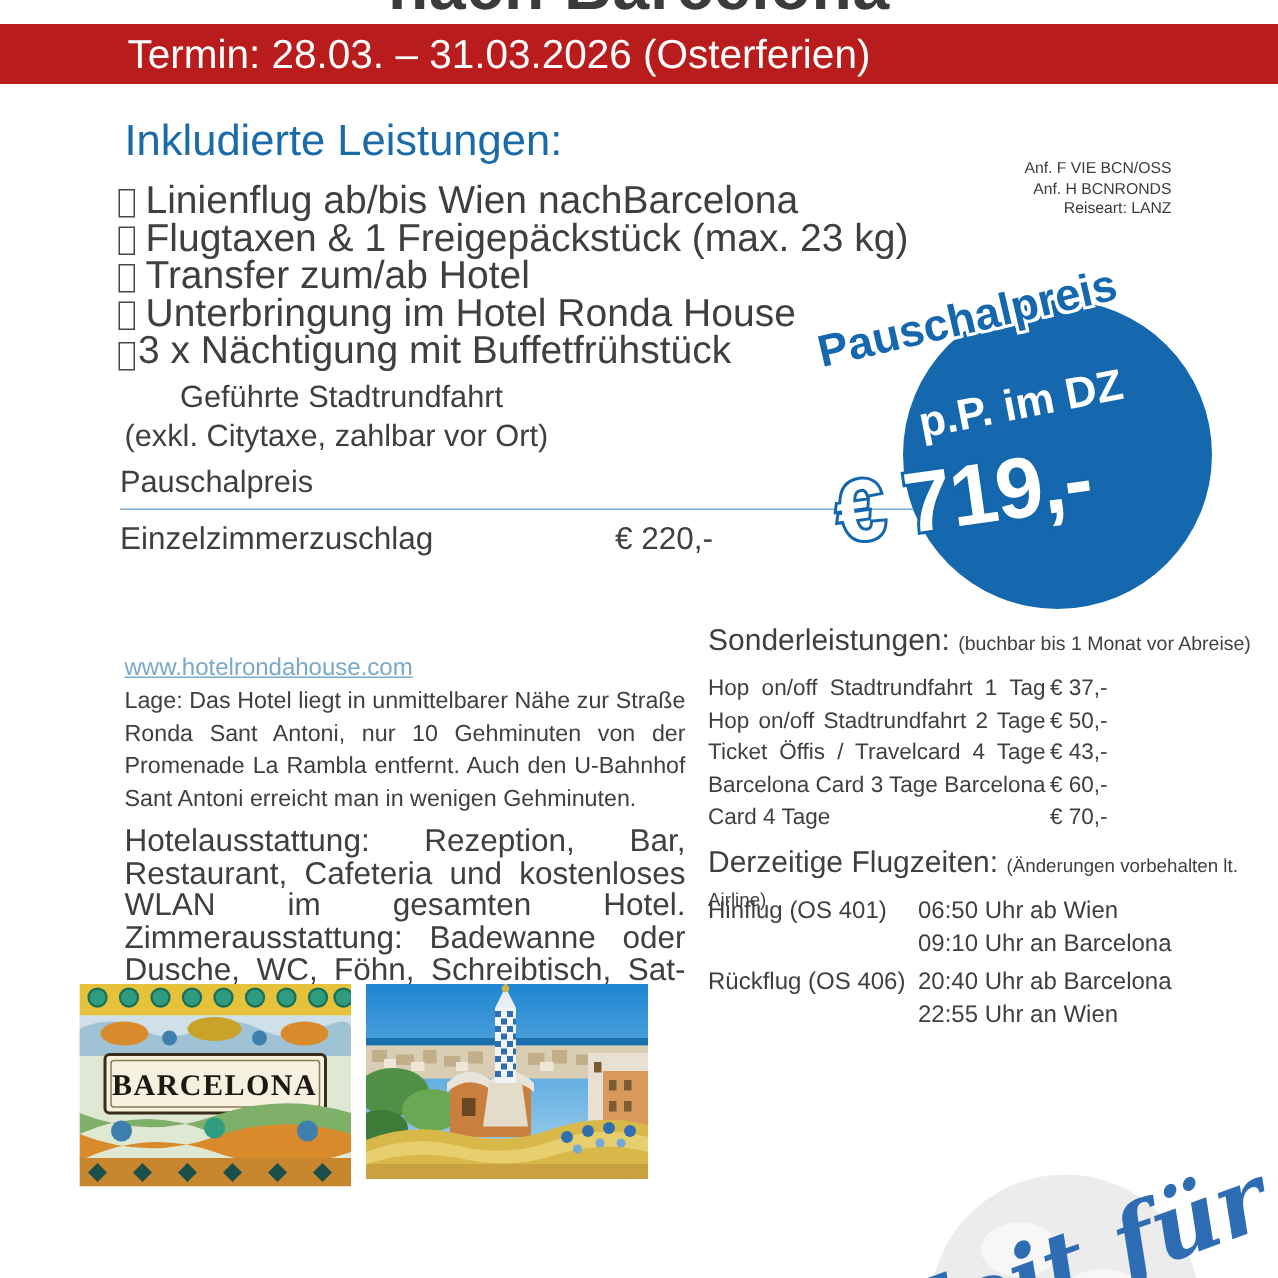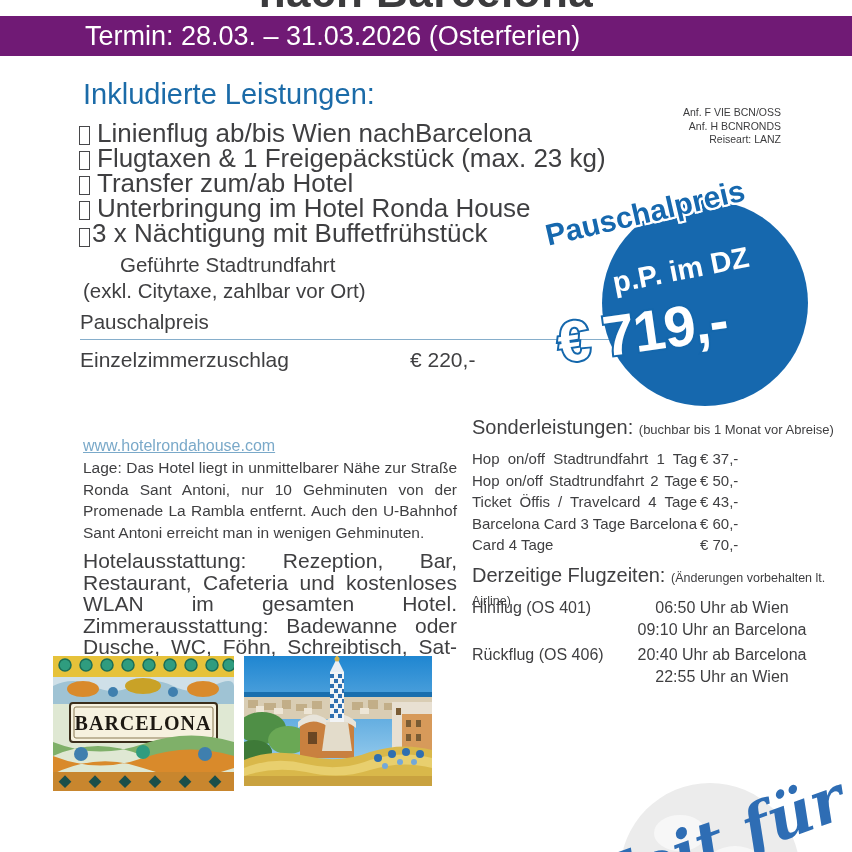--- a/index.html
+++ b/index.html
@@ -3,21 +3,21 @@
 <meta charset="utf-8">
 <style>
   html,body{margin:0;padding:0;background:#ffffff;}
   .page{position:relative;width:852px;height:852px;overflow:hidden;background:#fff;
         font-family:"Liberation Sans","DejaVu Sans",sans-serif;color:#3f3f41;}
   .abs{position:absolute;}
 
   
   .doc-title{left:0;top:-31px;width:852px;text-align:center;font-size:44px;font-weight:700;
              color:#3b3b3d;letter-spacing:0.5px;line-height:46px;}
-  .banner{left:0;top:16px;width:852px;height:40px;background:#701a75;}
+  .banner{left:0;top:16px;width:852px;height:40px;background:#b91c1c;}
   .banner-text{position:absolute;left:85px;top:0;line-height:40px;font-size:27px;color:#ffffff;}
 
   
   .section-heading{left:83px;top:78px;font-size:29px;color:#1B6BA8;}
   .codes{right:71px;top:106px;text-align:right;font-size:10.5px;line-height:13.5px;color:#3c3c3e;}
   .incl-list{left:79px;top:121px;font-size:26px;line-height:25px;color:#3f3f41;}
   .tofu{display:inline-block;width:11px;height:19px;border:1.6px solid #47474a;
         margin-right:7px;vertical-align:-3px;box-sizing:border-box;}
   .tofu.tight{margin-right:2px;vertical-align:-5px;}
   .line-gefuehrte{left:120px;top:253px;font-size:20.5px;}
@@ -53,21 +53,21 @@
   .xlabel{display:block;width:225px;white-space:nowrap;text-align:justify;text-align-last:justify;}
   .xlabel.no-just{text-align-last:left;}
   .xprice{position:absolute;left:228px;top:0;}
 
   
   .flights-head{left:472px;top:564px;font-size:20px;}
   .flights-note{font-size:12.5px;}
   .flights-rows{left:472px;top:597px;width:360px;font-size:16px;line-height:21.5px;}
   .frow{display:flex;margin-bottom:4px;}
   .flabel{width:140px;flex:0 0 140px;}
-  .ftimes{flex:1;text-align:center;}
+  .ftimes{flex:1;}
 
   
   .img-left{left:53px;top:656px;z-index:1;}
   .img-right{left:244px;top:656px;z-index:1;}
 
   
   .logo{left:560px;top:738px;z-index:0;}
 </style>
 </head>
 <body>

